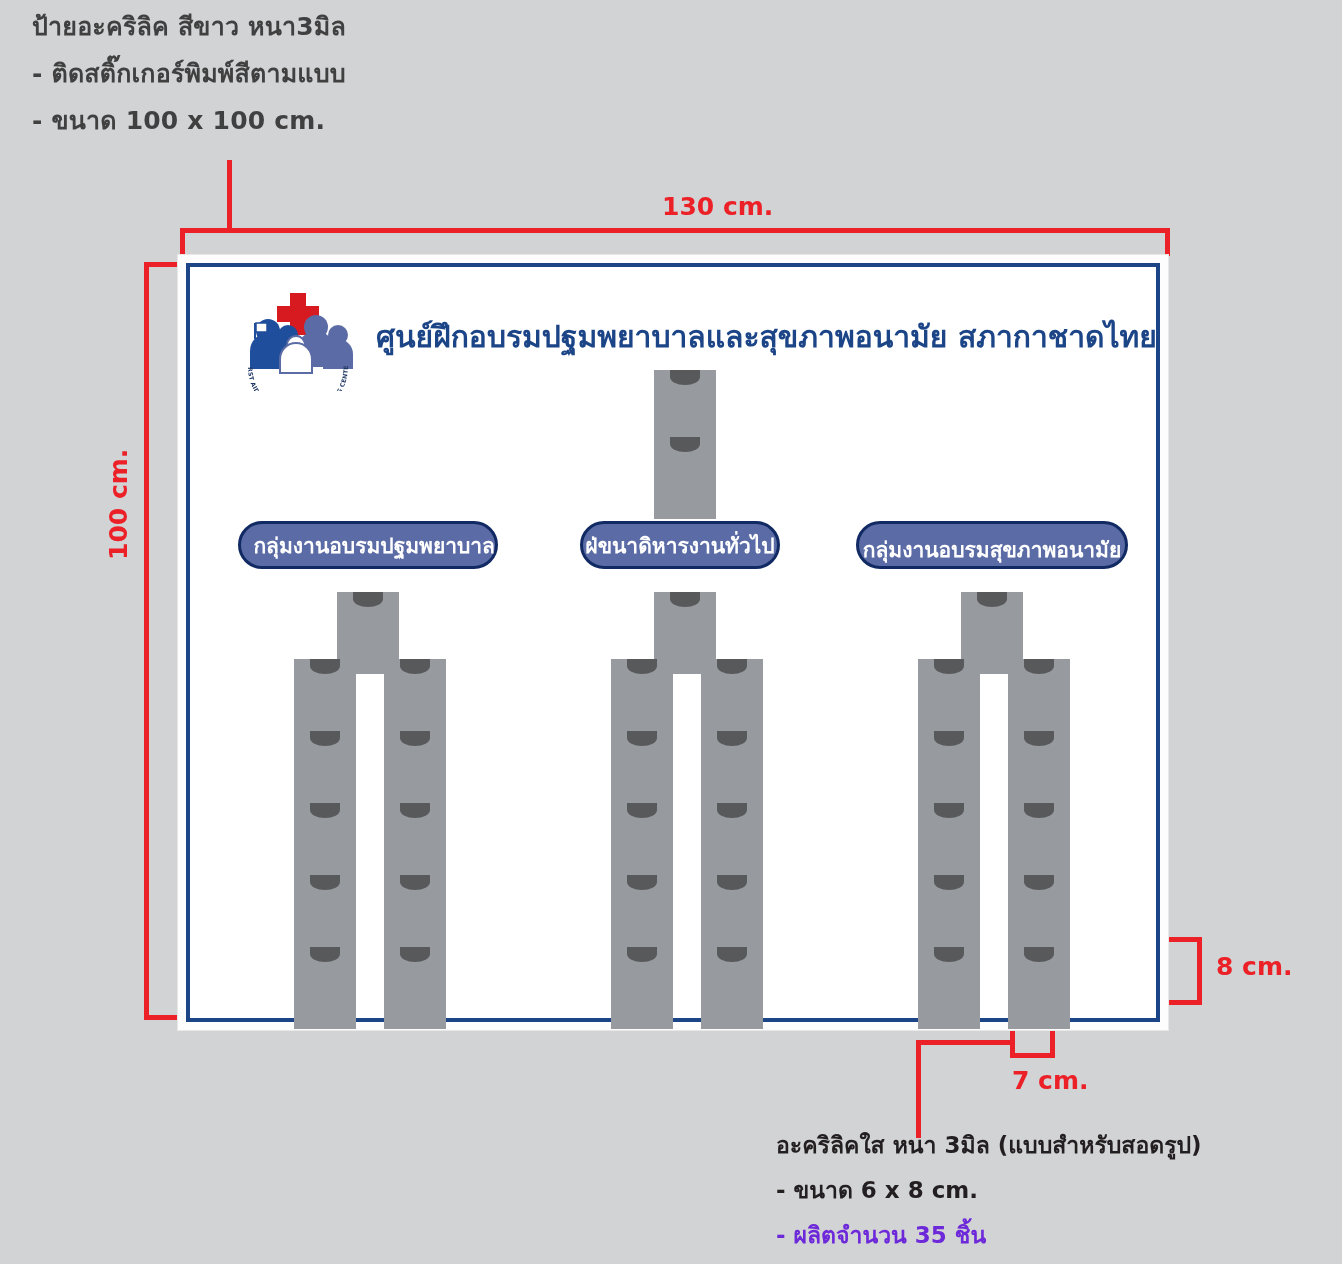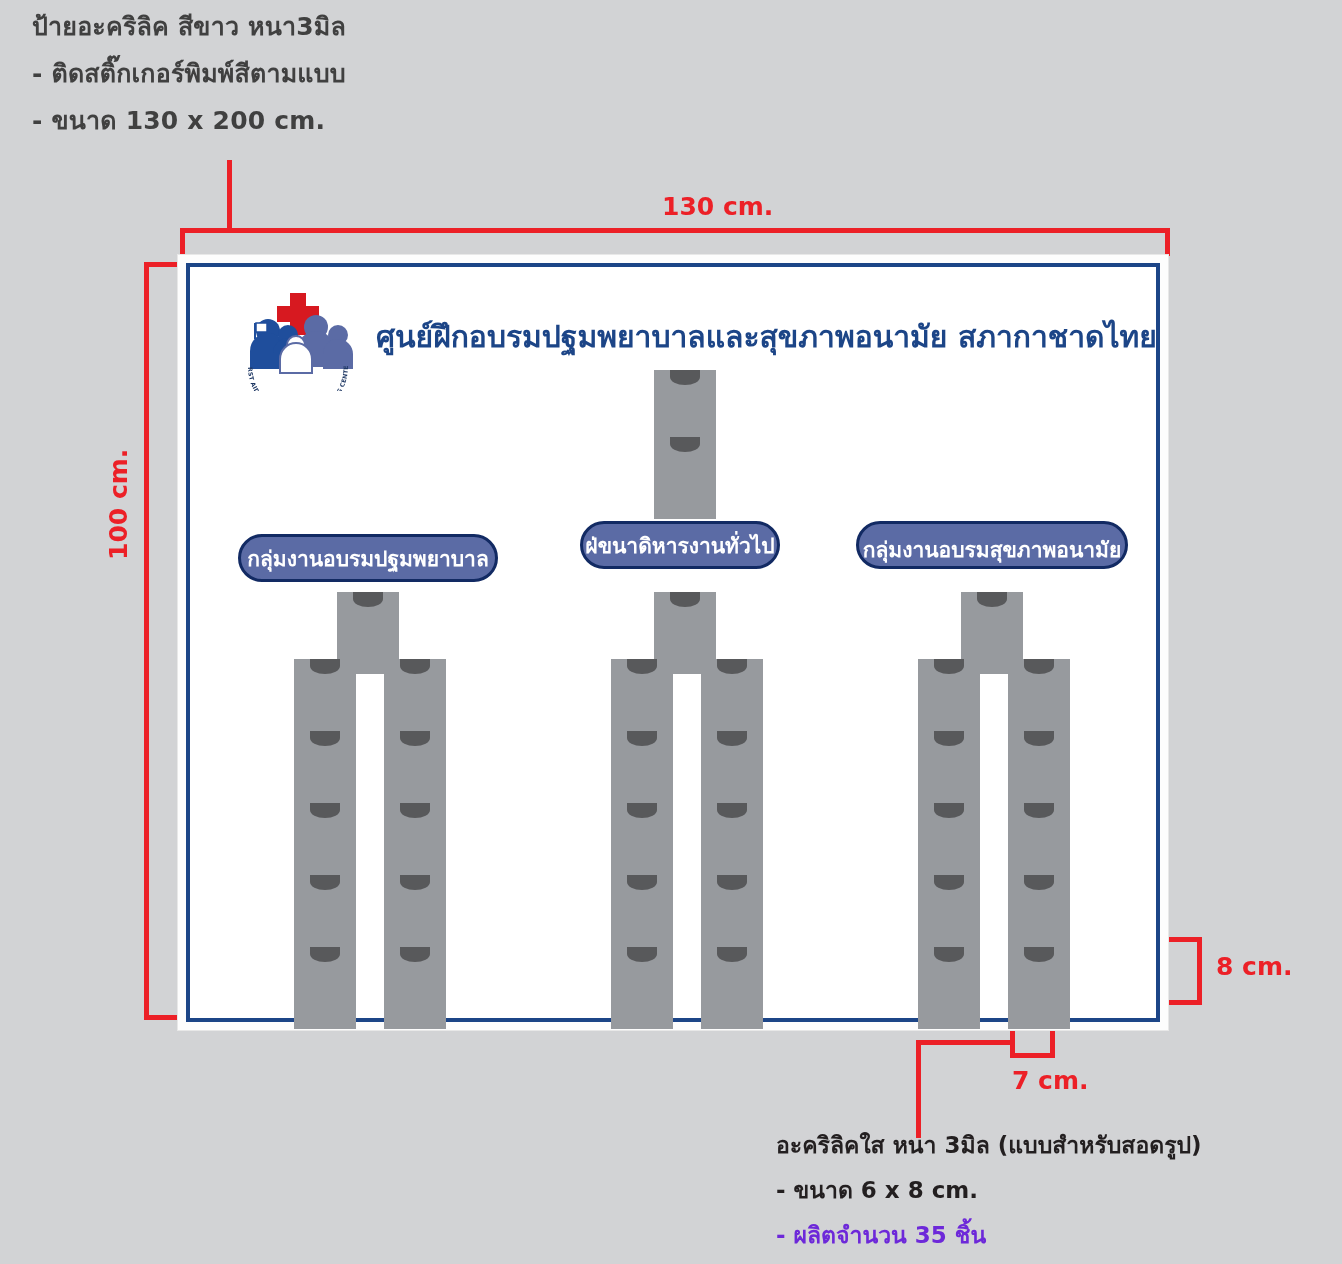--- a/index.html
+++ b/index.html
@@ -70,21 +70,21 @@
   #spec-bottom{position:absolute;left:776px;top:1134px;width:560px;}
   #spec-bottom div{font-size:23px;font-weight:bold;line-height:1.0;margin-bottom:22px;color:#231f20;white-space:nowrap;}
   #spec-bottom div.red{color:#6d28d9;}
 </style>
 </head>
 <body>
 
 <div class="abs" id="spec-top">
   <div>ป้ายอะคริลิค สีขาว หนา3มิล</div>
   <div>- ติดสติ๊กเกอร์พิมพ์สีตามแบบ</div>
-  <div>- ขนาด 130 x 200 cm.</div>
+  <div>- ขนาด 100 x 100 cm.</div>
 </div>
 
 <div class="rl" style="left:227px;top:160px;width:5px;height:72px;"></div>
 
 <div class="rl" style="left:180px;top:228px;width:990px;height:5px;"></div>
 <div class="rl" style="left:180px;top:228px;width:5px;height:28px;"></div>
 <div class="rl" style="left:1165px;top:228px;width:5px;height:28px;"></div>
 <div class="dimtext" style="left:662px;top:192px;text-align:right;">130 cm.</div>
 
 <div class="rl" style="left:144px;top:262px;width:5px;height:758px;"></div>
@@ -147,21 +147,21 @@
       <div id="org-title">ศูนย์ฝึกอบรมปฐมพยาบาลและสุขภาพอนามัย สภากาชาดไทย</div>
     </div>
 
     <div class="card" style="left:464px;top:103px;">
       <div class="notch"></div>
     </div>
     <div class="card" style="left:464px;top:170px;">
       <div class="notch"></div>
     </div>
 
-    <div class="pill" style="left:48px;top:267px;width:260px;">
+    <div class="pill" style="left:48px;top:254px;width:260px;justify-content:flex-end;">
       <span>กลุ่มงานอบรมปฐมพยาบาล</span>
     </div>
     <div class="pill" style="left:390px;top:254px;width:200px;">
       <span>ฝ่ขนาดิหารงานทั่วไป</span>
     </div>
     <div class="pill" style="left:666px;top:254px;width:272px;align-items:flex-end;">
       <span>กลุ่มงานอบรมสุขภาพอนามัย</span>
     </div>
 
     <div class="card" style="left:147px;top:325px;">

